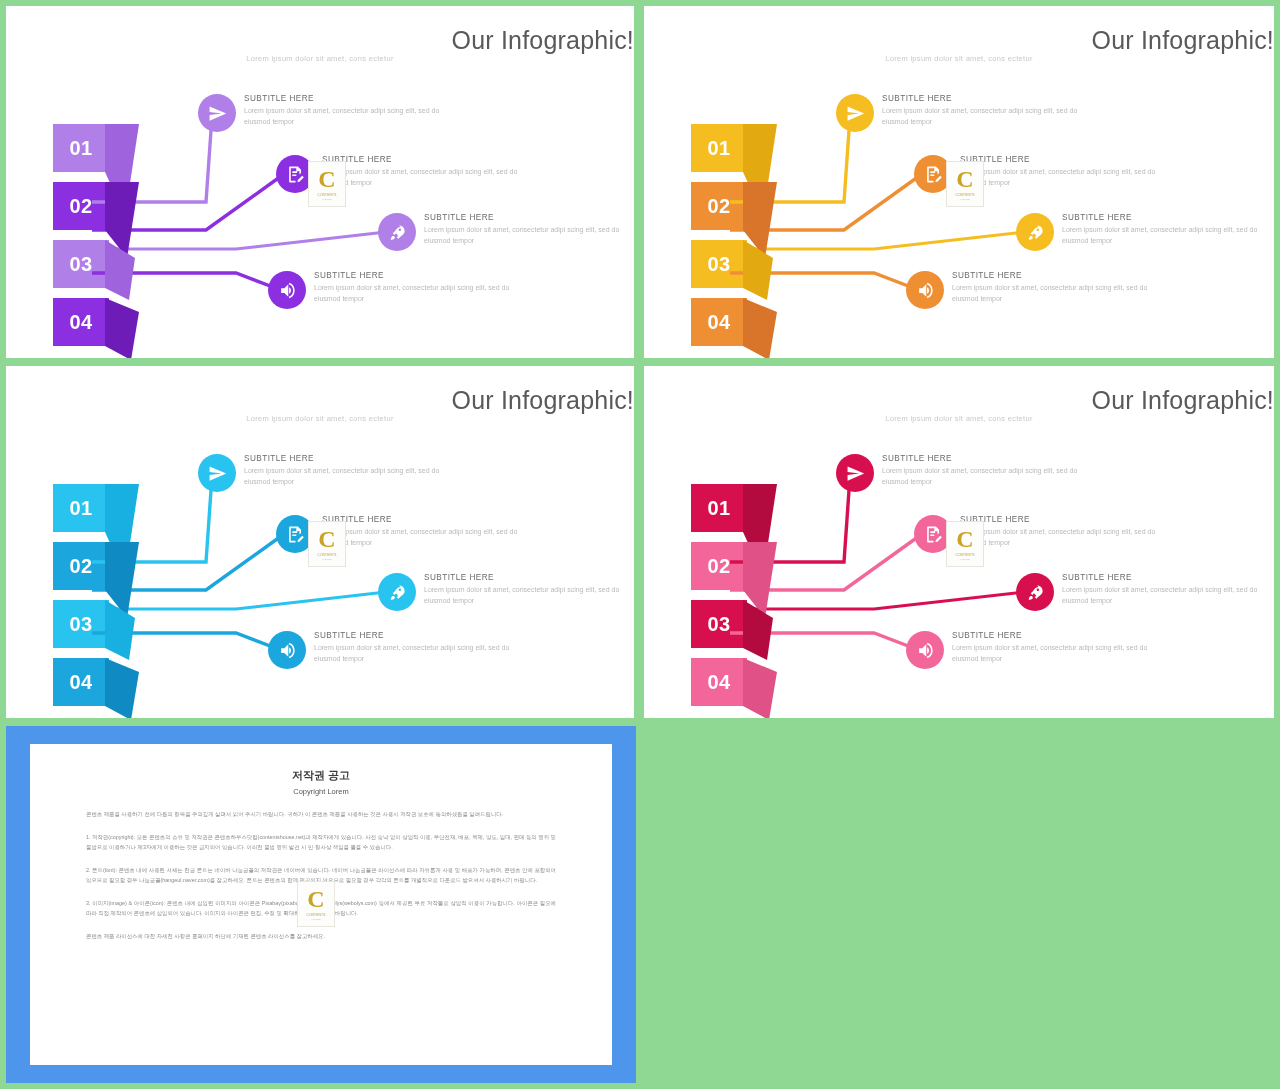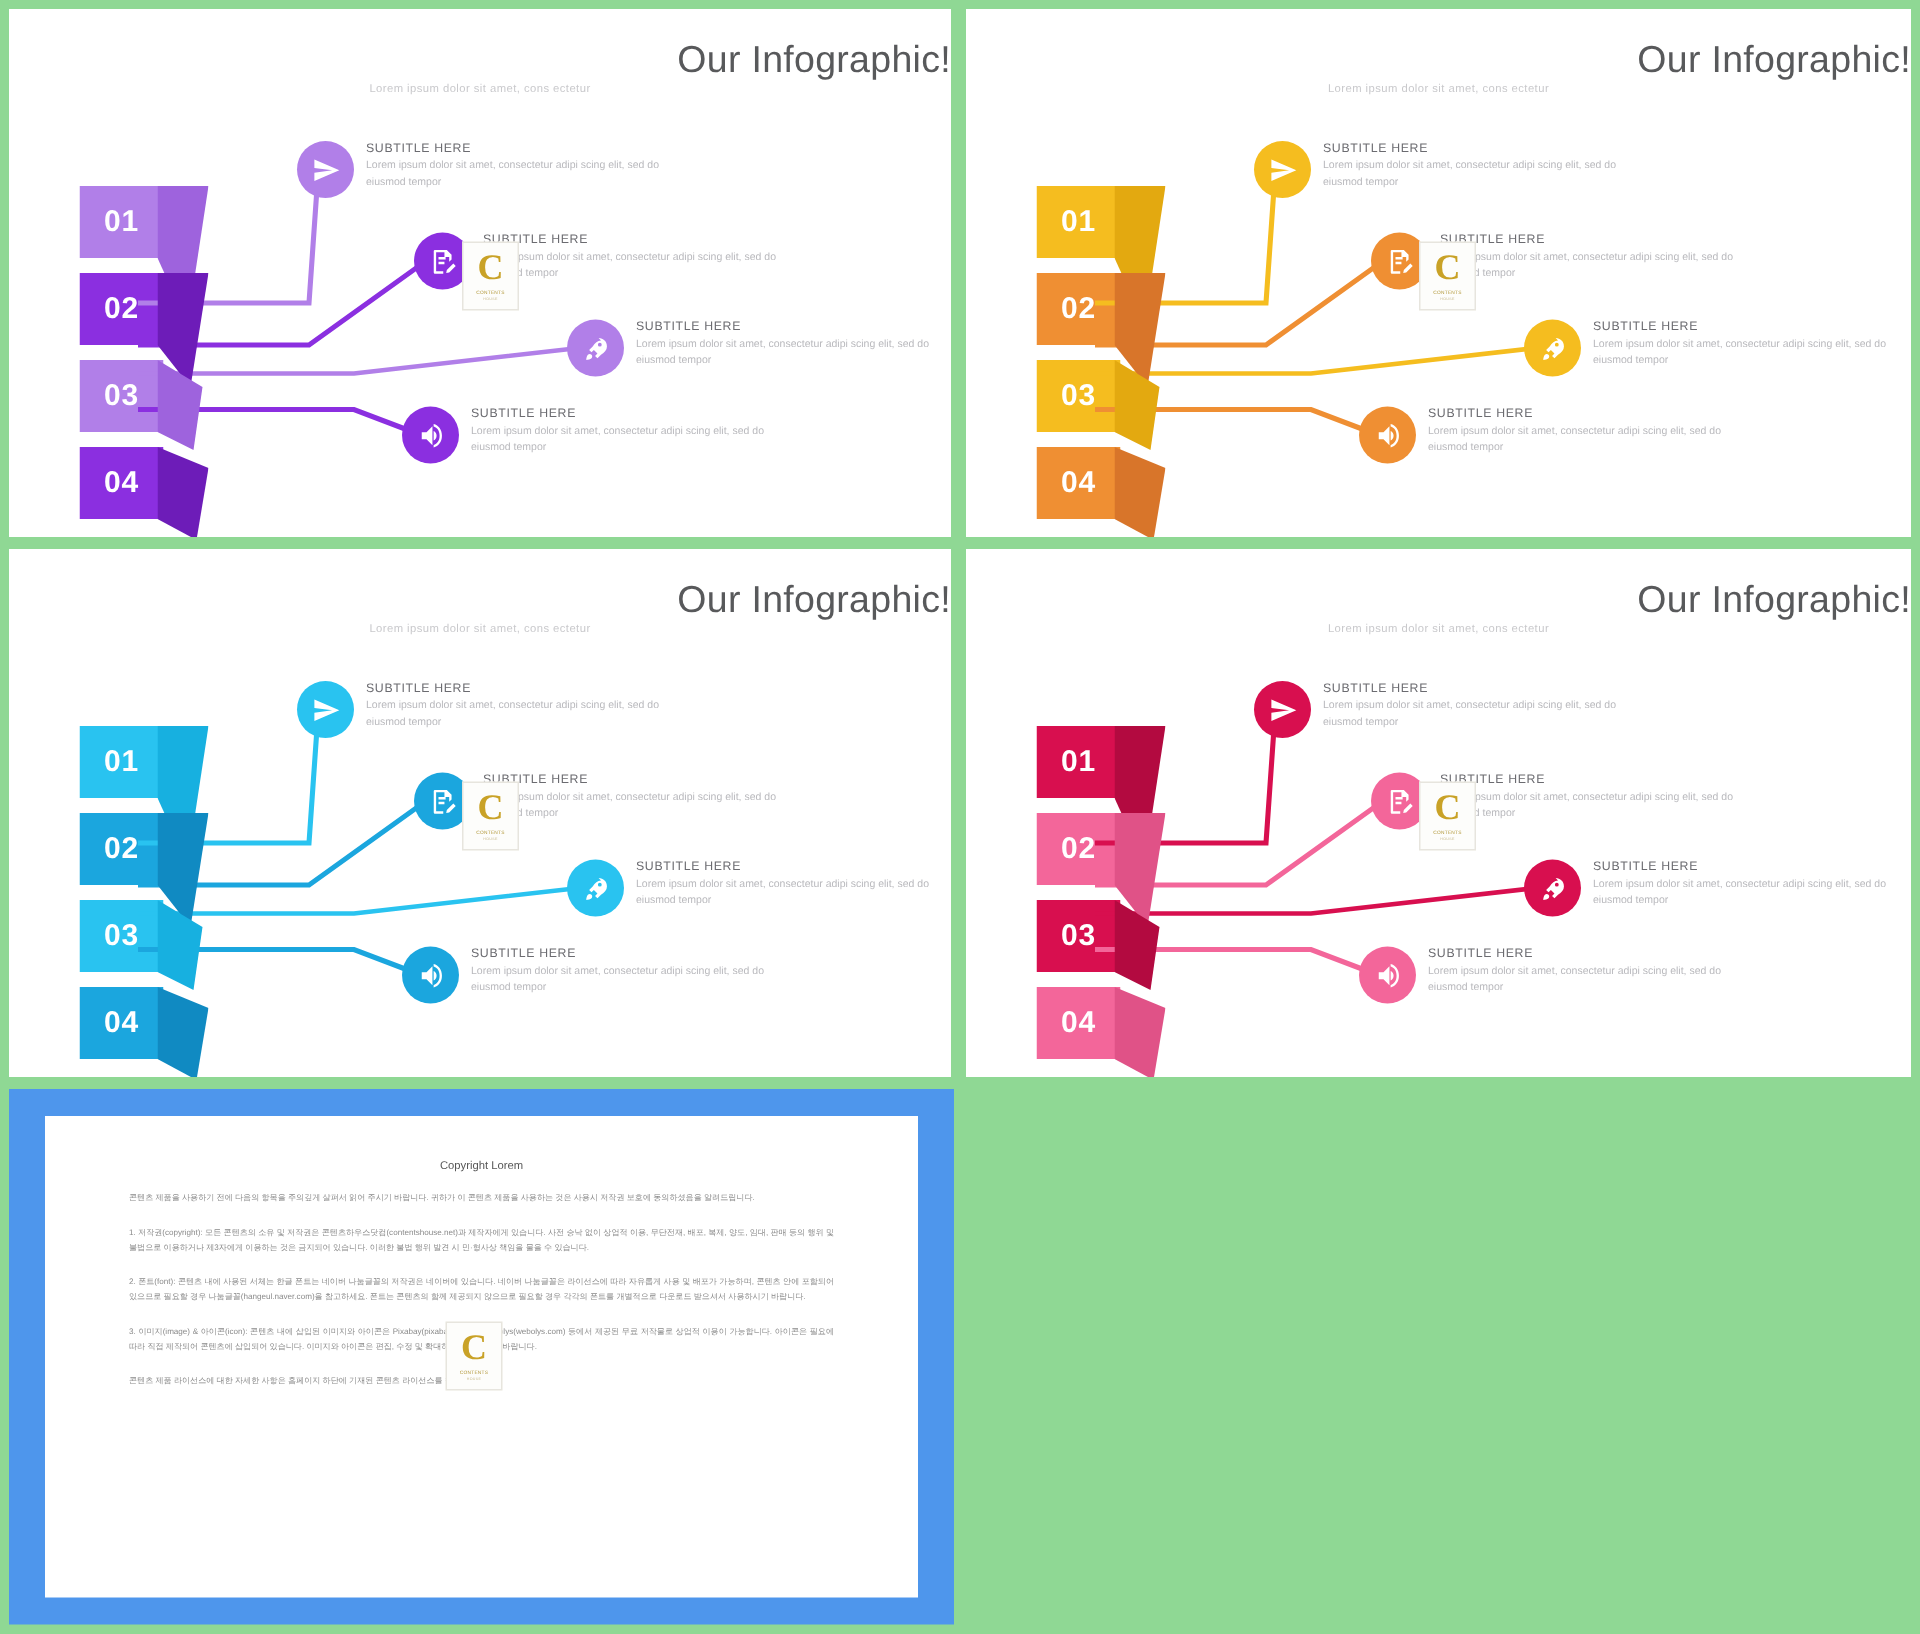--- a/index.html
+++ b/index.html
@@ -522,20 +522,21 @@
 
     <div class="wmark" style="left:302px;top:155px;">
       <div class="wc">C</div>
       <div class="wt">CONTENTS</div>
       <div class="wt2">HOUSE</div>
     </div>
   </div>
 
   <div class="copy-frame">
     <div class="copy-card">
+      <div class="copy-h1">저작권 공고</div>
       <div class="copy-h2">Copyright Lorem</div>
       <div class="copy-p">콘텐츠 제품을 사용하기 전에 다음의 항목을 주의깊게 살펴서 읽어 주시기 바랍니다. 귀하가 이 콘텐츠 제품을 사용하는 것은 사용시 저작권 보호에 동의하셨음을 알려드립니다.</div>
       <div class="copy-p">1. 저작권(copyright): 모든 콘텐츠의 소유 및 저작권은 콘텐츠하우스닷컴(contentshouse.net)과 제작자에게 있습니다. 사전 승낙 없이 상업적 이용, 무단전재, 배포, 복제, 양도, 임대, 판매 등의 행위 및 불법으로 이용하거나 제3자에게 이용하는 것은 금지되어 있습니다. 이러한 불법 행위 발견 시 민·형사상 책임을 물을 수 있습니다.</div>
       <div class="copy-p">2. 폰트(font): 콘텐츠 내에 사용된 서체는 한글 폰트는 네이버 나눔글꼴의 저작권은 네이버에 있습니다. 네이버 나눔글꼴은 라이선스에 따라 자유롭게 사용 및 배포가 가능하며, 콘텐츠 안에 포함되어 있으므로 필요할 경우 나눔글꼴(hangeul.naver.com)을 참고하세요. 폰트는 콘텐츠의 함께 제공되지 않으므로 필요할 경우 각각의 폰트를 개별적으로 다운로드 받으셔서 사용하시기 바랍니다.</div>
       <div class="copy-p">3. 이미지(image) &amp; 아이콘(icon): 콘텐츠 내에 삽입된 이미지와 아이콘은 Pixabay(pixabay.com)와 Webolys(webolys.com) 등에서 제공된 무료 저작물로 상업적 이용이 가능합니다. 아이콘은 필요에 따라 직접 제작되어 콘텐츠에 삽입되어 있습니다. 이미지와 아이콘은 편집, 수정 및 확대하여 사용하시기 바랍니다.</div>
       <div class="copy-p">콘텐츠 제품 라이선스에 대한 자세한 사항은 홈페이지 하단에 기재된 콘텐츠 라이선스를 참고하세요.</div>
     </div>
   </div>
 
   <div class="wmark copy-wmark">

